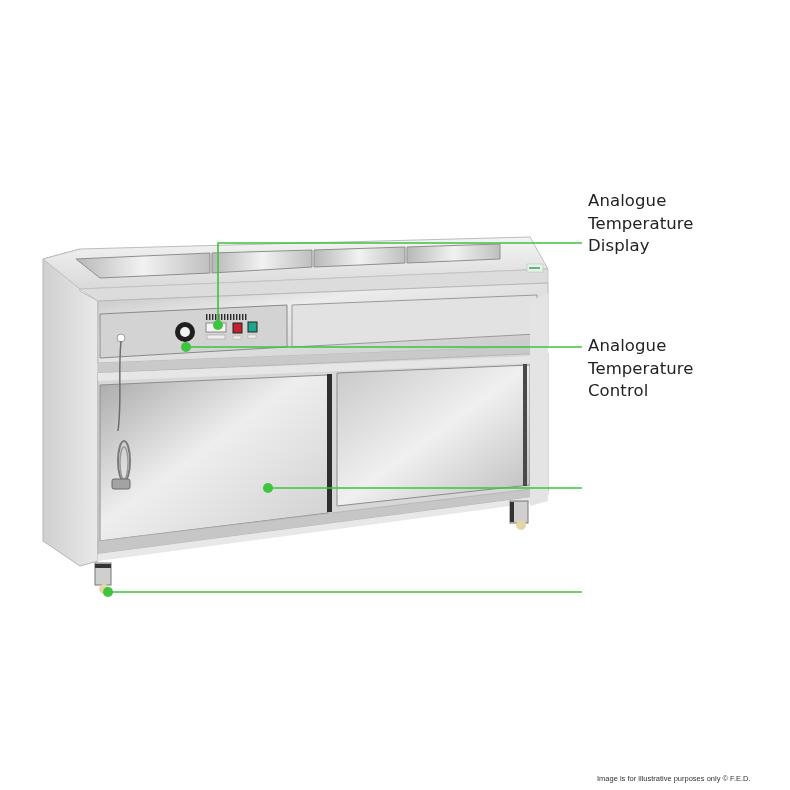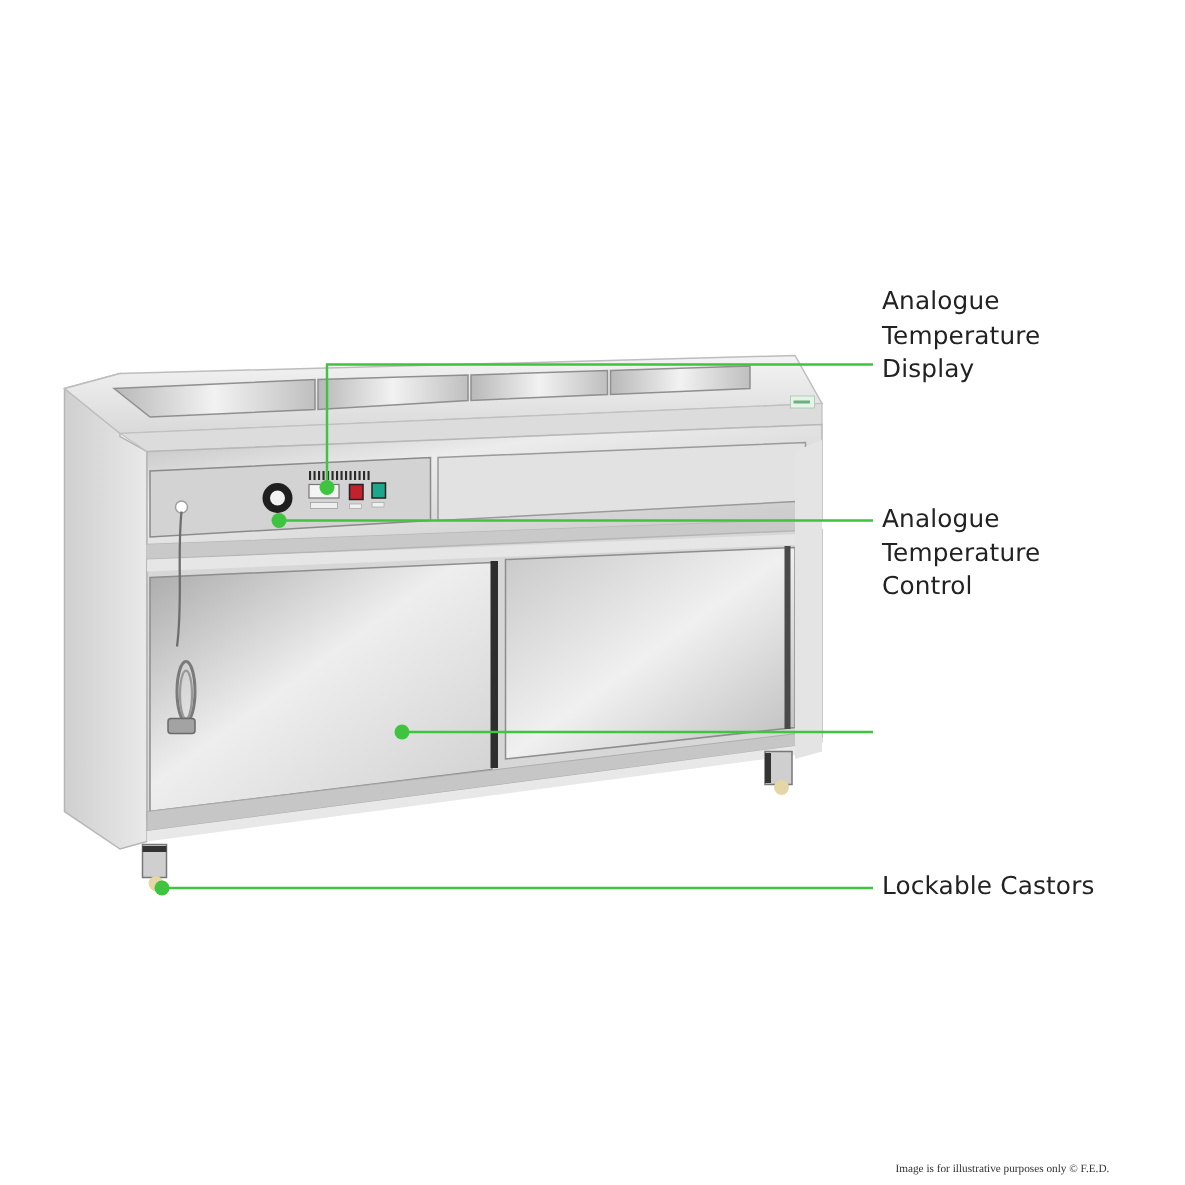--- a/index.html
+++ b/index.html
@@ -6,21 +6,21 @@
   body { width: 790px; height: 790px; position: relative; overflow: hidden; font-family: "DejaVu Sans", sans-serif; }
   .stage { position: absolute; left: 0; top: 1px; width: 790px; height: 790px; }
   svg.product { position: absolute; left: 0; top: 0; }
   .label {
     position: absolute; left: 588px; color: #222222;
     font-family: "DejaVu Sans", sans-serif; font-size: 16.5px; line-height: 22.5px;
     letter-spacing: 0.1px; white-space: pre-line;
   }
   .footnote {
     position: absolute; left: 597px; top: 773px; font-size: 7.5px; color: #333;
-    font-family: Liberation Serif, serif;
+    font-family: Liberation Sans, sans-serif;
   }
 </style>
 </head>
 <body>
 
 <div class="stage">
 
   <svg class="product" width="790" height="790" viewBox="0 0 790 790">
     <defs>
       <linearGradient id="steelSide" x1="0" y1="0" x2="1" y2="0">
@@ -157,16 +157,15 @@
       <circle cx="108" cy="591" r="5"></circle>
     </g>
   </svg>
 
   <div class="label" style="top:189px;">Analogue
 Temperature
 Display</div>
   <div class="label" style="top:334px;">Analogue
 Temperature
 Control</div>
-  <div class="label" style="top:579px;">Lockable Castors</div>
 
   <div class="footnote">Image is for illustrative purposes only  © F.E.D.</div>
 </div>
 
 </body></html>

